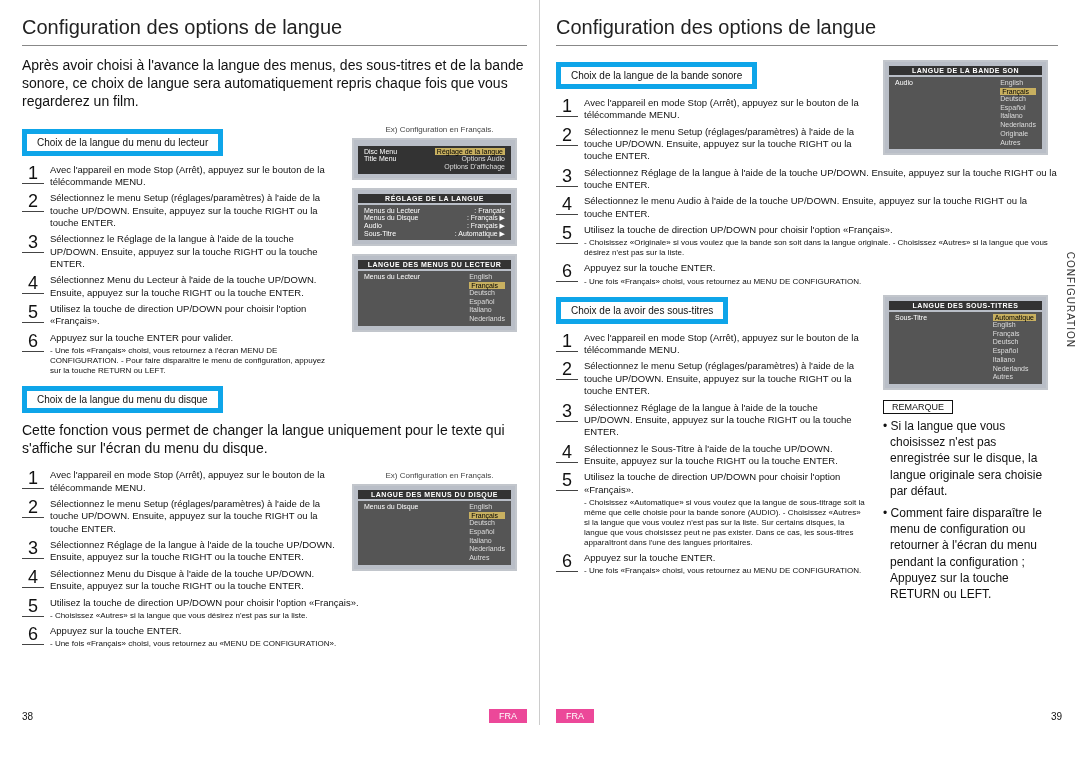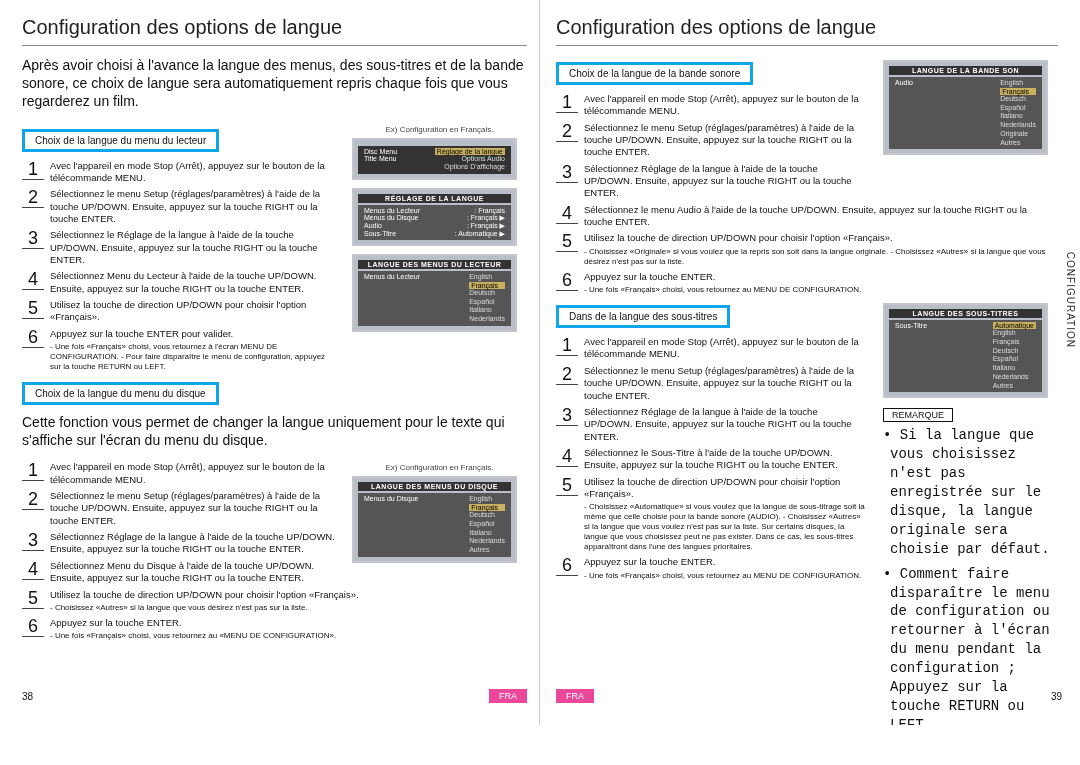--- a/index.html
+++ b/index.html
@@ -29,21 +29,21 @@
     font-size: 20px;
     font-weight: 400;
     color:#222;
     border-bottom: 1px solid #888;
     padding-bottom:6px;
     margin: 0 0 10px 0;
   }
   .intro { font-size:14px; line-height:1.3; margin-bottom:12px; }
   .subhead {
     display:inline-block;
-    border:3px solid #0ea5e9;
+    border:5px solid #0ea5e9;
     padding:3px 10px;
     font-size:10px;
     margin: 6px 0 8px 0;
   }
   .steps { counter-reset: step; }
   .step {
     display:flex;
     align-items:flex-start;
     margin-bottom:4px;
   }
@@ -59,21 +59,21 @@
   }
   .step .txt { font-size:9.5px; line-height:1.3; flex:1; }
   .step .txt .note {
     display:block;
     font-size:8px;
     margin-top:2px;
     line-height:1.25;
   }
   .footer {
     position:absolute;
-    bottom:22px;
+    bottom:2px;
     width: calc(100% - 34px);
     display:flex;
     justify-content:space-between;
     align-items:center;
     font-size:10px;
   }
   .fra-tab {
     background:#ec4899; color:#fff;
     padding:2px 10px;
     font-size:9px;
@@ -111,21 +111,21 @@
   .osd-cap {
     text-align:center; font-size:8px; color:#444;
     margin-top:2px; margin-bottom:2px;
   }
   .osd-group{ float:right; width:175px; margin-left:16px;}
   .clearfix::after{content:"";display:block;clear:both;}
   .remarque-head{
     display:inline-block; border:1px solid #111;
     padding:1px 8px; font-size:9px; margin-bottom:4px;text-align:center;
   }
-  .remarque { font-size:14px; line-height:1.35;font-family:Liberation Mono, monospace; }
+  .remarque { font-size:12px; line-height:1.35; }
   .remarque li{ list-style:none; text-indent:-7px; margin-left:7px; margin-bottom:6px;}
   .remarque li::before{content:"• ";}
 </style>
 </head>
 <body>
 
 <div class="sheet">
 
   <div class="page">
     <div class="h1">Configuration des options de langue</div>
@@ -319,32 +319,32 @@
           <div class="step">
             <div class="num">3</div>
             <div class="txt">Sélectionnez Réglage de la langue à l'aide de la touche UP/DOWN. Ensuite, appuyez sur la touche RIGHT ou la touche ENTER.</div>
           </div>
           <div class="step">
             <div class="num">4</div>
             <div class="txt">Sélectionnez le menu Audio à l'aide de la touche UP/DOWN. Ensuite, appuyez sur la touche RIGHT ou la touche ENTER.</div>
           </div>
           <div class="step">
             <div class="num">5</div>
-            <div class="txt">Utilisez la touche de direction UP/DOWN pour choisir l'option «Français».<span class="note">- Choisissez «Originale» si vous voulez que la repris son soit dans la langue originale.
+            <div class="txt">Utilisez la touche de direction UP/DOWN pour choisir l'option «Français».<span class="note">- Choisissez «Originale» si vous voulez que la bande son soit dans la langue originale.
 - Choisissez «Autres» si la langue que vous désirez n'est pas sur la liste.</span></div>
           </div>
           <div class="step">
             <div class="num">6</div>
             <div class="txt">Appuyez sur la touche ENTER.<span class="note">- Une fois «Français» choisi, vous retournez au MENU DE CONFIGURATION.</span></div>
           </div>
         </div>
     </div>
 
     <div class="clearfix">
-      <div class="subhead">Dans de la langue des sous-titres</div>
+      <div class="subhead">Choix de la avoir des sous-titres</div>
       <div class="osd-group">
         <div class="osd">
           <div class="title">LANGUE DES SOUS-TITRES</div>
           <div class="panel">
             <div class="row">
                 <span>Sous-Titre</span>
               <span>
                 <div class="sel">Automatique</div>
                 <div class="opt">English</div>
                 <div class="opt">Français</div>

